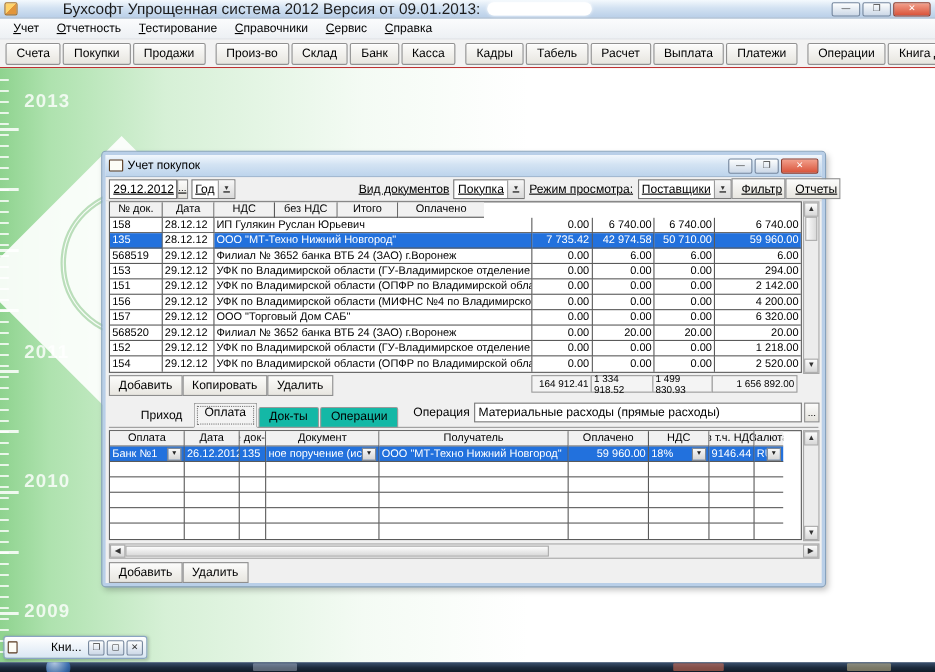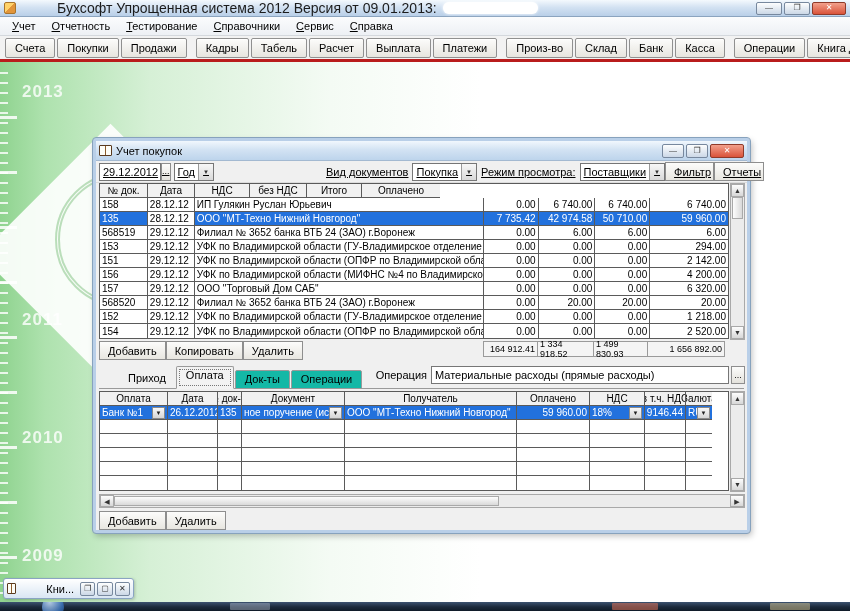--- a/index.html
+++ b/index.html
@@ -20,21 +20,21 @@
     font-size:8px; line-height:1; color:#333; }
   .cbtn.close { width:34px; background:linear-gradient(#f2a08c,#d9533a); color:#fff; border-color:#8e3a2a; }
 
   .menubar { position:absolute; top:17px; left:0; right:0; height:19px;
     background:linear-gradient(#fbfcfd,#edf0f4); border-bottom:1px solid #d4d8dd;
     display:flex; align-items:center; padding-left:4px; }
   .menu-item { display:inline-block; padding:2px 8px; }
   .menu-item::first-letter { text-decoration:underline; }
 
   .toolbar { position:absolute; top:36px; left:0; right:0; height:26px; background:#f2f2f2;
-    border-bottom:3px solid #b91c1c; display:flex; align-items:center; padding:0 5px; gap:9px; }
+    border-bottom:1px solid #b91c1c; display:flex; align-items:center; padding:0 5px; gap:9px; }
   .tb-group { display:flex; gap:2px; }
   .tbtn { height:20px; padding:0 9px; font-size:11px; background:linear-gradient(#fcfcfb,#e7e5df);
     border:1px solid #909090; border-radius:2px; box-shadow:inset 0 1px 0 #fff; white-space:nowrap; }
   .tb-iconbtn { width:30px; height:22px; position:relative; background:transparent; border:none; }
 
   
   .desktop { position:absolute; top:62px; left:0; right:0; bottom:9px;
     background:linear-gradient(90deg,#8fd38f 0,#aee2ae 45px,#d6f0d6 150px,#f4fbf4 330px,#ffffff 480px); }
   .ticks-short { position:absolute; left:0; top:2px; bottom:0; width:8px;
     background:repeating-linear-gradient(to bottom, rgba(255,255,255,0) 0 8px, rgba(255,255,255,.8) 8px 10px); }
@@ -161,31 +161,31 @@
   </div>
 
 <div class="toolbar">
   <span style="display:flex;gap:9px;">
       <span class="tb-group">
         <button class="tbtn">Счета</button>
         <button class="tbtn">Покупки</button>
         <button class="tbtn">Продажи</button>
       </span>
       <span class="tb-group">
+        <button class="tbtn">Произ-во</button>
+        <button class="tbtn">Склад</button>
+        <button class="tbtn">Банк</button>
+        <button class="tbtn">Касса</button>
+      </span>
+      <span class="tb-group">
         <button class="tbtn">Кадры</button>
         <button class="tbtn">Табель</button>
         <button class="tbtn">Расчет</button>
         <button class="tbtn">Выплата</button>
         <button class="tbtn">Платежи</button>
-      </span>
-      <span class="tb-group">
-        <button class="tbtn">Произ-во</button>
-        <button class="tbtn">Склад</button>
-        <button class="tbtn">Банк</button>
-        <button class="tbtn">Касса</button>
       </span>
       <span class="tb-group">
         <button class="tbtn">Операции</button>
         <button class="tbtn">Книга Д/Р</button>
       </span>
     </span>
 
   <button class="tb-iconbtn"></button>
 </div>
 

